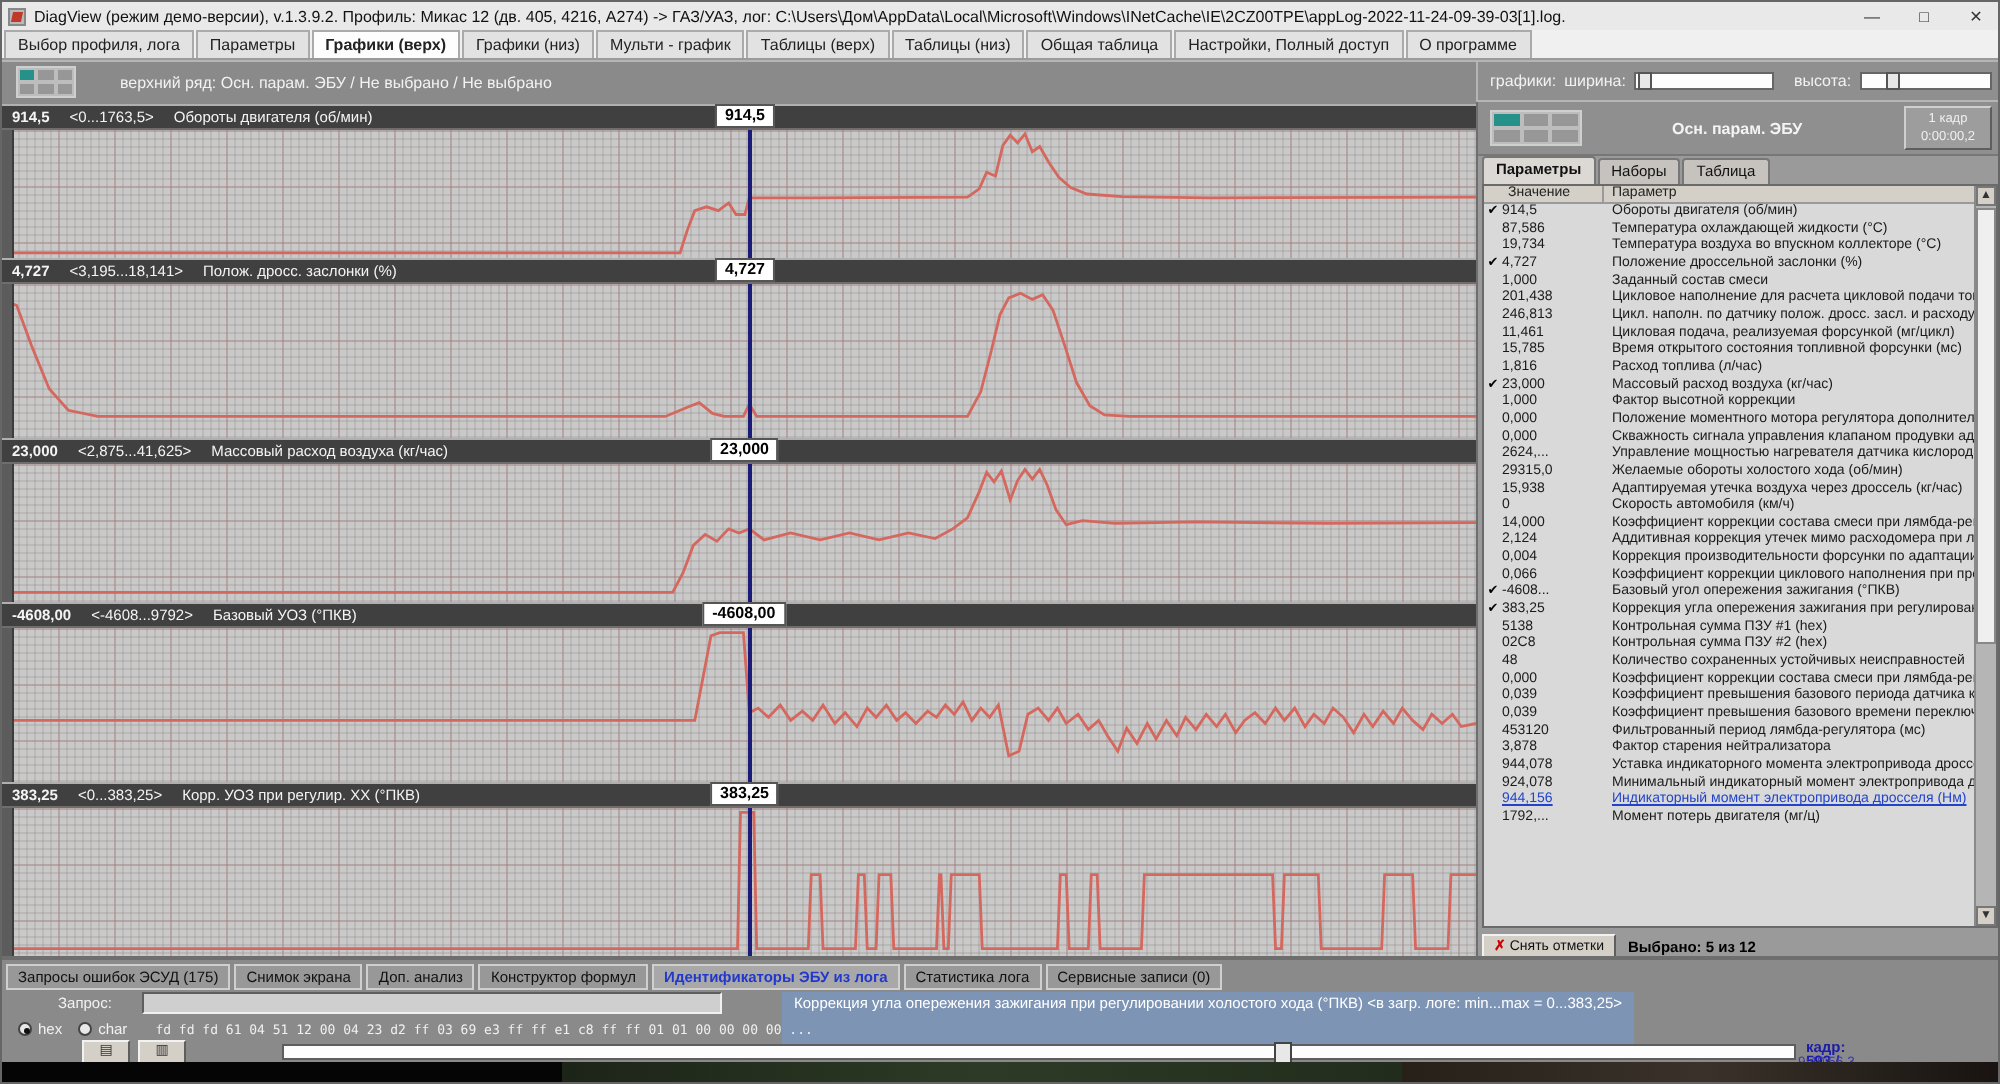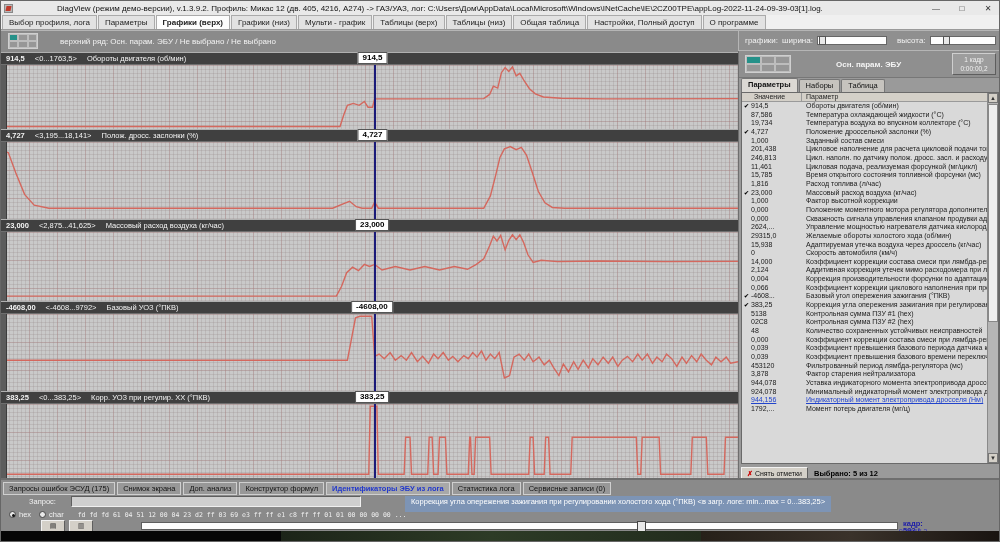--- a/index.html
+++ b/index.html
@@ -9,21 +9,21 @@
     position:relative; width:1000px; height:542px; overflow:hidden;
     background:#8a8a8a; border:1px solid #666;
   }
   
   .titlebar { position:absolute; left:0; top:0; width:1000px; height:14px;
     background:#e9e9e9; display:flex; align-items:center; font-size:8px; color:#111; }
   .app-ico { width:9px; height:9px; margin:0 4px 0 3px; background:#b9b9b9;
     border:1px solid #888; position:relative; }
   .app-ico::after { content:""; position:absolute; left:1px; top:1px; width:5px; height:5px;
     background:#c0392b; transform:skewX(-12deg); }
-  .title-text { flex:1; white-space:nowrap; overflow:hidden;margin-left:40px; }
+  .title-text { flex:1; white-space:nowrap; overflow:hidden; }
   .winbtn { width:26px; height:13px; font-size:8px; text-align:center; line-height:13px;
     color:#333; cursor:default; }
   
   .menubar { position:absolute; left:0; top:14px; width:1000px; height:15px;
     background:#f0f0f0; border-bottom:1px solid #9a9a9a; display:flex; align-items:flex-end; }
   .mtab { font-size:8px; color:#222; padding:2px 6px 2px 6px; border:1px solid #aaa;
     border-bottom:none; background:#e2e2e2; margin-left:1px; white-space:nowrap; }
   .mtab.active { background:#fdfdfd; font-weight:bold; }
   
   .selbar { position:absolute; left:0; top:29px; width:737px; height:21px;
@@ -106,21 +106,21 @@
   .bottom { position:absolute; left:0; top:477px; width:1000px; height:53px;
     background:#8a8a8a; border-top:2px solid #6e6e6e; }
   .btabs { position:absolute; left:2px; top:2px; height:13px; display:flex; }
   .btab { font-size:7.5px; color:#111; background:#989898; border:1px solid #cfcfcf;
     padding:1px 5px; margin-right:2px; white-space:nowrap; }
   .btab.active { background:#a8a8a8; color:#2238cc; font-weight:bold; }
   .qrow { position:absolute; left:0; top:16px; width:1000px; height:12px;text-align:right; }
   .qlabel { position:absolute; left:28px; top:1px; font-size:7.5px; color:#f2f2f2; }
   .qinput { position:absolute; left:70px; top:0; width:290px; height:11px; background:#cfcfcf;
     border:1px solid; border-color:#5e5e5e #f0f0f0 #f0f0f0 #5e5e5e; }
-  .qdesc { position:absolute; left:404px; top:0; height:16px; background:#7d94b5;
+  .qdesc { position:absolute; left:390px; top:0; height:27px; background:#7d94b5;
     color:#fff; font-size:7.5px; line-height:11px; padding:0 6px; white-space:nowrap; }
   .hexrow { position:absolute; left:0; top:29px; width:1000px; height:11px;
     display:flex; align-items:center; font-size:7.5px; color:#f2f2f2; }
   .radio { width:7px; height:7px; border-radius:50%; background:#e8e8e8; border:1px solid #444;
     margin:0 3px 0 8px; position:relative; }
   .radio.on::after { content:""; position:absolute; left:1.5px; top:1.5px; width:3px; height:3px;
     border-radius:50%; background:#111; }
   .hexstr { margin-left:14px; font-family:"DejaVu Sans Mono", monospace; font-size:6.5px;
     color:#f0f0f0; white-space:nowrap; }
   .sliderrow { position:absolute; left:0; top:40px; width:900px; height:13px; }

